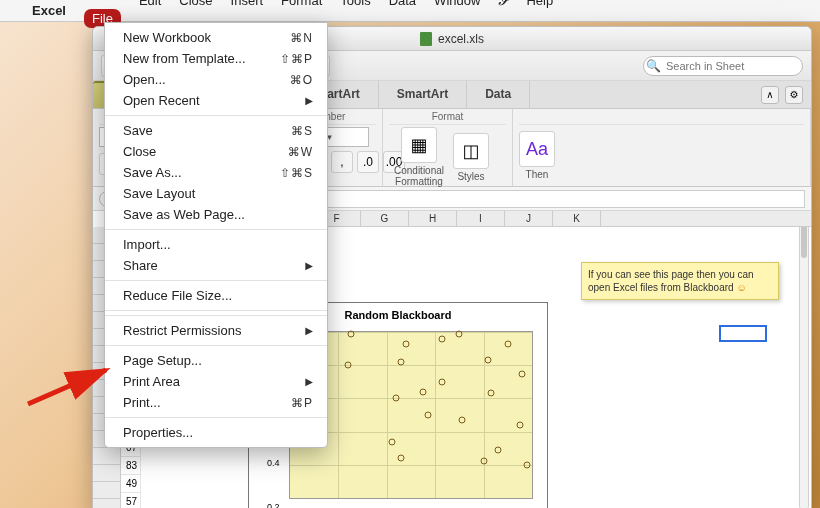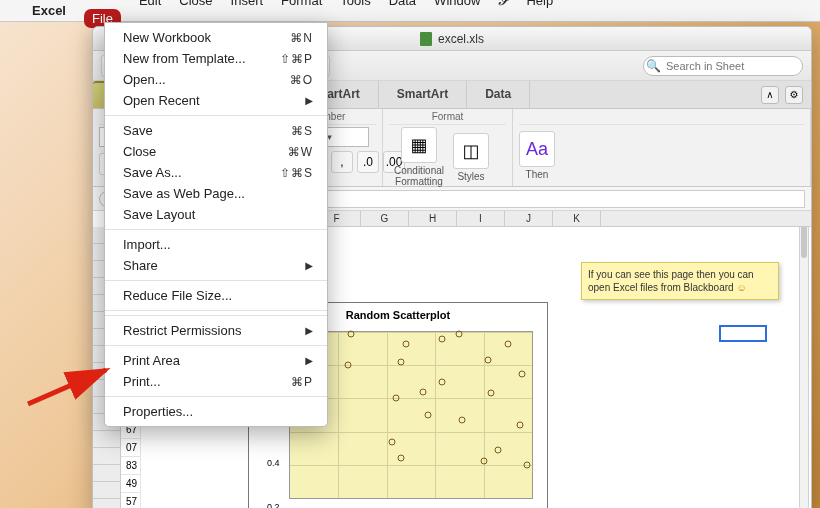--- a/index.html
+++ b/index.html
@@ -274,21 +274,21 @@
           <div class="cell" style="width: 20px;">57</div>
         </div>
 
       <div class="note">
         <span>If you can see this page then you can open Excel files from Blackboard </span><span class="emo">☺</span>
       </div>
 
       <div style="position:absolute; right:44px; top:98px;" class="cell sel"></div>
 
       <div class="chart">
-        <div class="chart-title">Random Scatterplot</div>
+        <div class="chart-title">Random Blackboard</div>
         <div class="ylabel">Y values</div>
         <div class="plot" id="plot">
             <div class="hgrid" style="top: 80%;"></div>
             <div class="hgrid" style="top: 60%;"></div>
             <div class="hgrid" style="top: 40%;"></div>
             <div class="hgrid" style="top: 20%;"></div>
             <div class="hgrid" style="top: 0%;"></div>
             <div class="vgrid" style="left: 20%;"></div>
             <div class="vgrid" style="left: 40%;"></div>
             <div class="vgrid" style="left: 60%;"></div>
@@ -354,44 +354,47 @@
     </div>
     <div class="mitem">
       <span>Close</span>
       <span class="sc">⌘W</span>
     </div>
     <div class="mitem">
       <span>Save As...</span>
       <span class="sc">⇧⌘S</span>
     </div>
     <div class="mitem">
+      <span>Save Layout</span>
+    </div>
+    <div class="mitem">
       <span>Save as Web Page...</span>
-    </div>
-    <div class="mitem">
-      <span>Save Layout</span>
     </div>
     <div class="sep"></div>
     <div class="mitem">
       <span>Import...</span>
     </div>
     <div class="mitem">
       <span>Share</span>
       <span class="arrow">▶</span>
     </div>
     <div class="sep"></div>
     <div class="mitem">
       <span>Reduce File Size...</span>
     </div>
     <div class="sep"></div>
     <div class="sep"></div>
     <div class="mitem">
       <span>Restrict Permissions</span>
       <span class="arrow">▶</span>
     </div>
     <div class="sep"></div>
+    <div class="mitem">
+      <span>Page Setup...</span>
+    </div>
     <div class="mitem">
       <span>Print Area</span>
       <span class="arrow">▶</span>
     </div>
     <div class="mitem">
       <span>Print...</span>
       <span class="sc">⌘P</span>
     </div>
     <div class="sep"></div>
     <div class="mitem">

